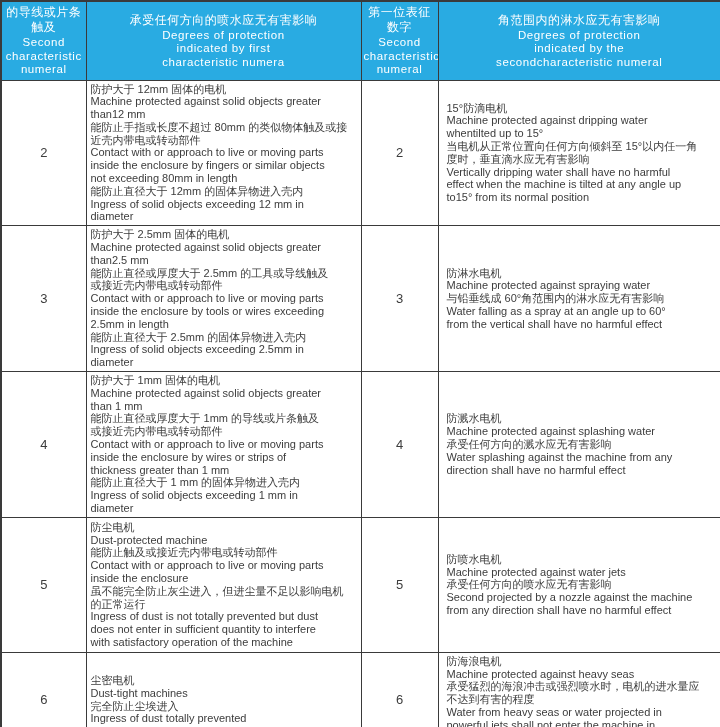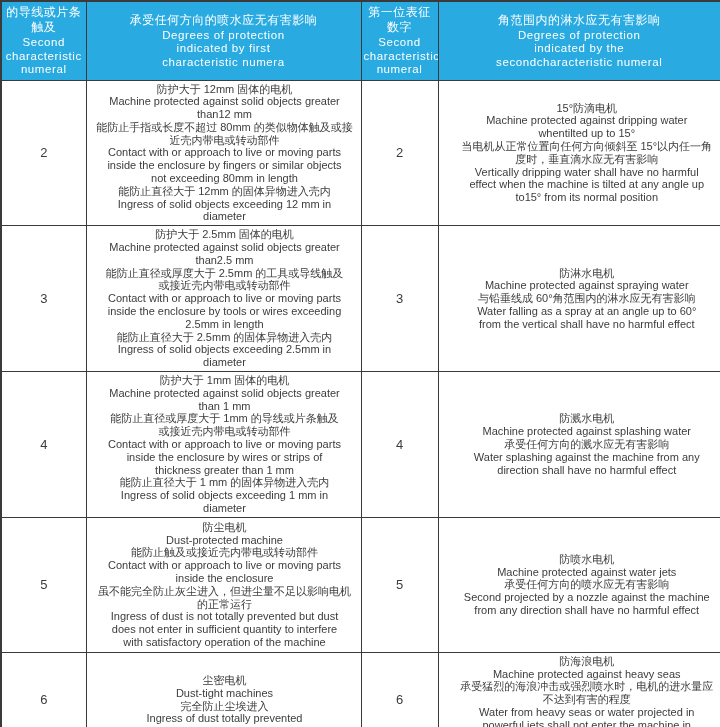--- a/index.html
+++ b/index.html
@@ -9,21 +9,20 @@
     width: 720px;
     table-layout: fixed;
     border-collapse: collapse;
     border: 2px solid #3a3a3a;
   }
   .ip-table th, .ip-table td {
     border: 1px solid #3a3a3a;
     vertical-align: middle;
     box-sizing: border-box;
     overflow: hidden;
-    text-align: center;
   }
 
   
   .header-row th {
     background: #29abe2;
     color: #ffffff;
     font-weight: normal;
     padding: 3px 2px;
     height: 70px;
     text-align: center;
@@ -38,21 +37,21 @@
     font-size: 13px;
   }
   .desc-cell {
     color: #3c3c3c;
     font-size: 11px;
     line-height: 12.8px;
     padding: 2px 2px 2px 4px;
     white-space: pre-line;
     text-align: left;
   }
-  td.desc-cell.second { padding-left: 17px; }
+  td.desc-cell.second { padding-left: 8px; }
 
   
   tr.r0 { height: 140px; }
   tr.r1 { height: 145px; }
   tr.r2 { height: 142px; }
   tr.r3 { height: 135px; }
   tr.r4 { height: 87px; }
 </style>
 </head>
 <body>

